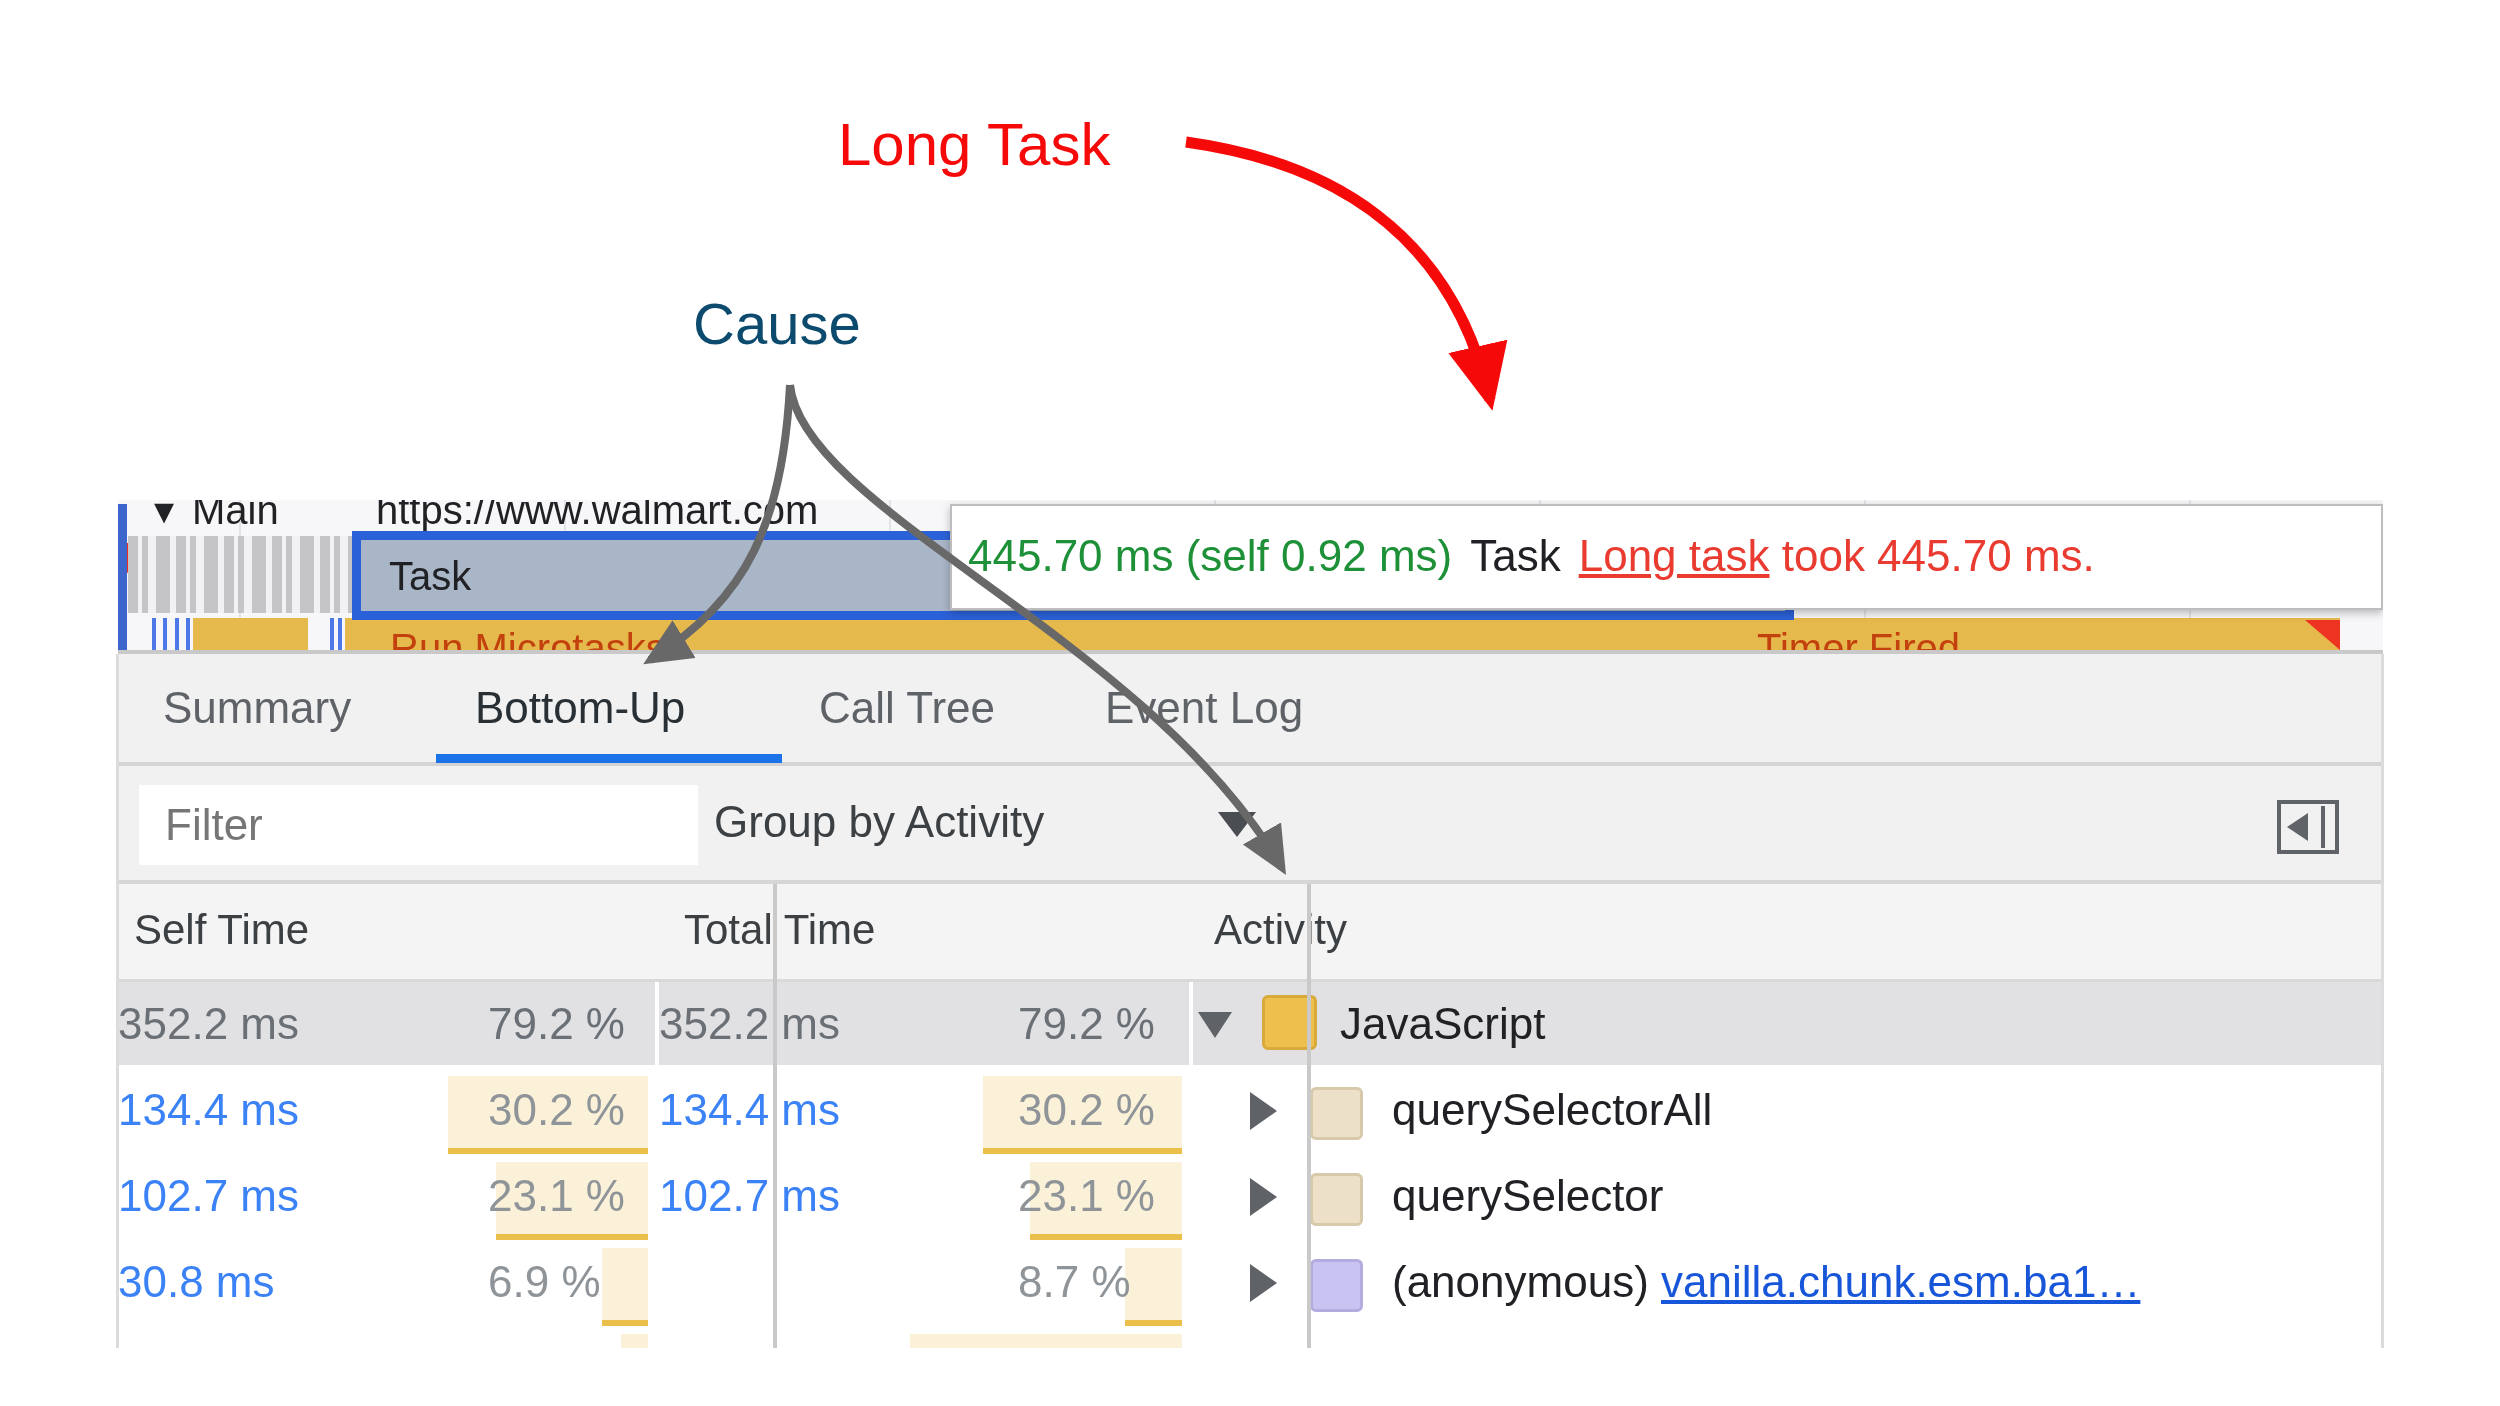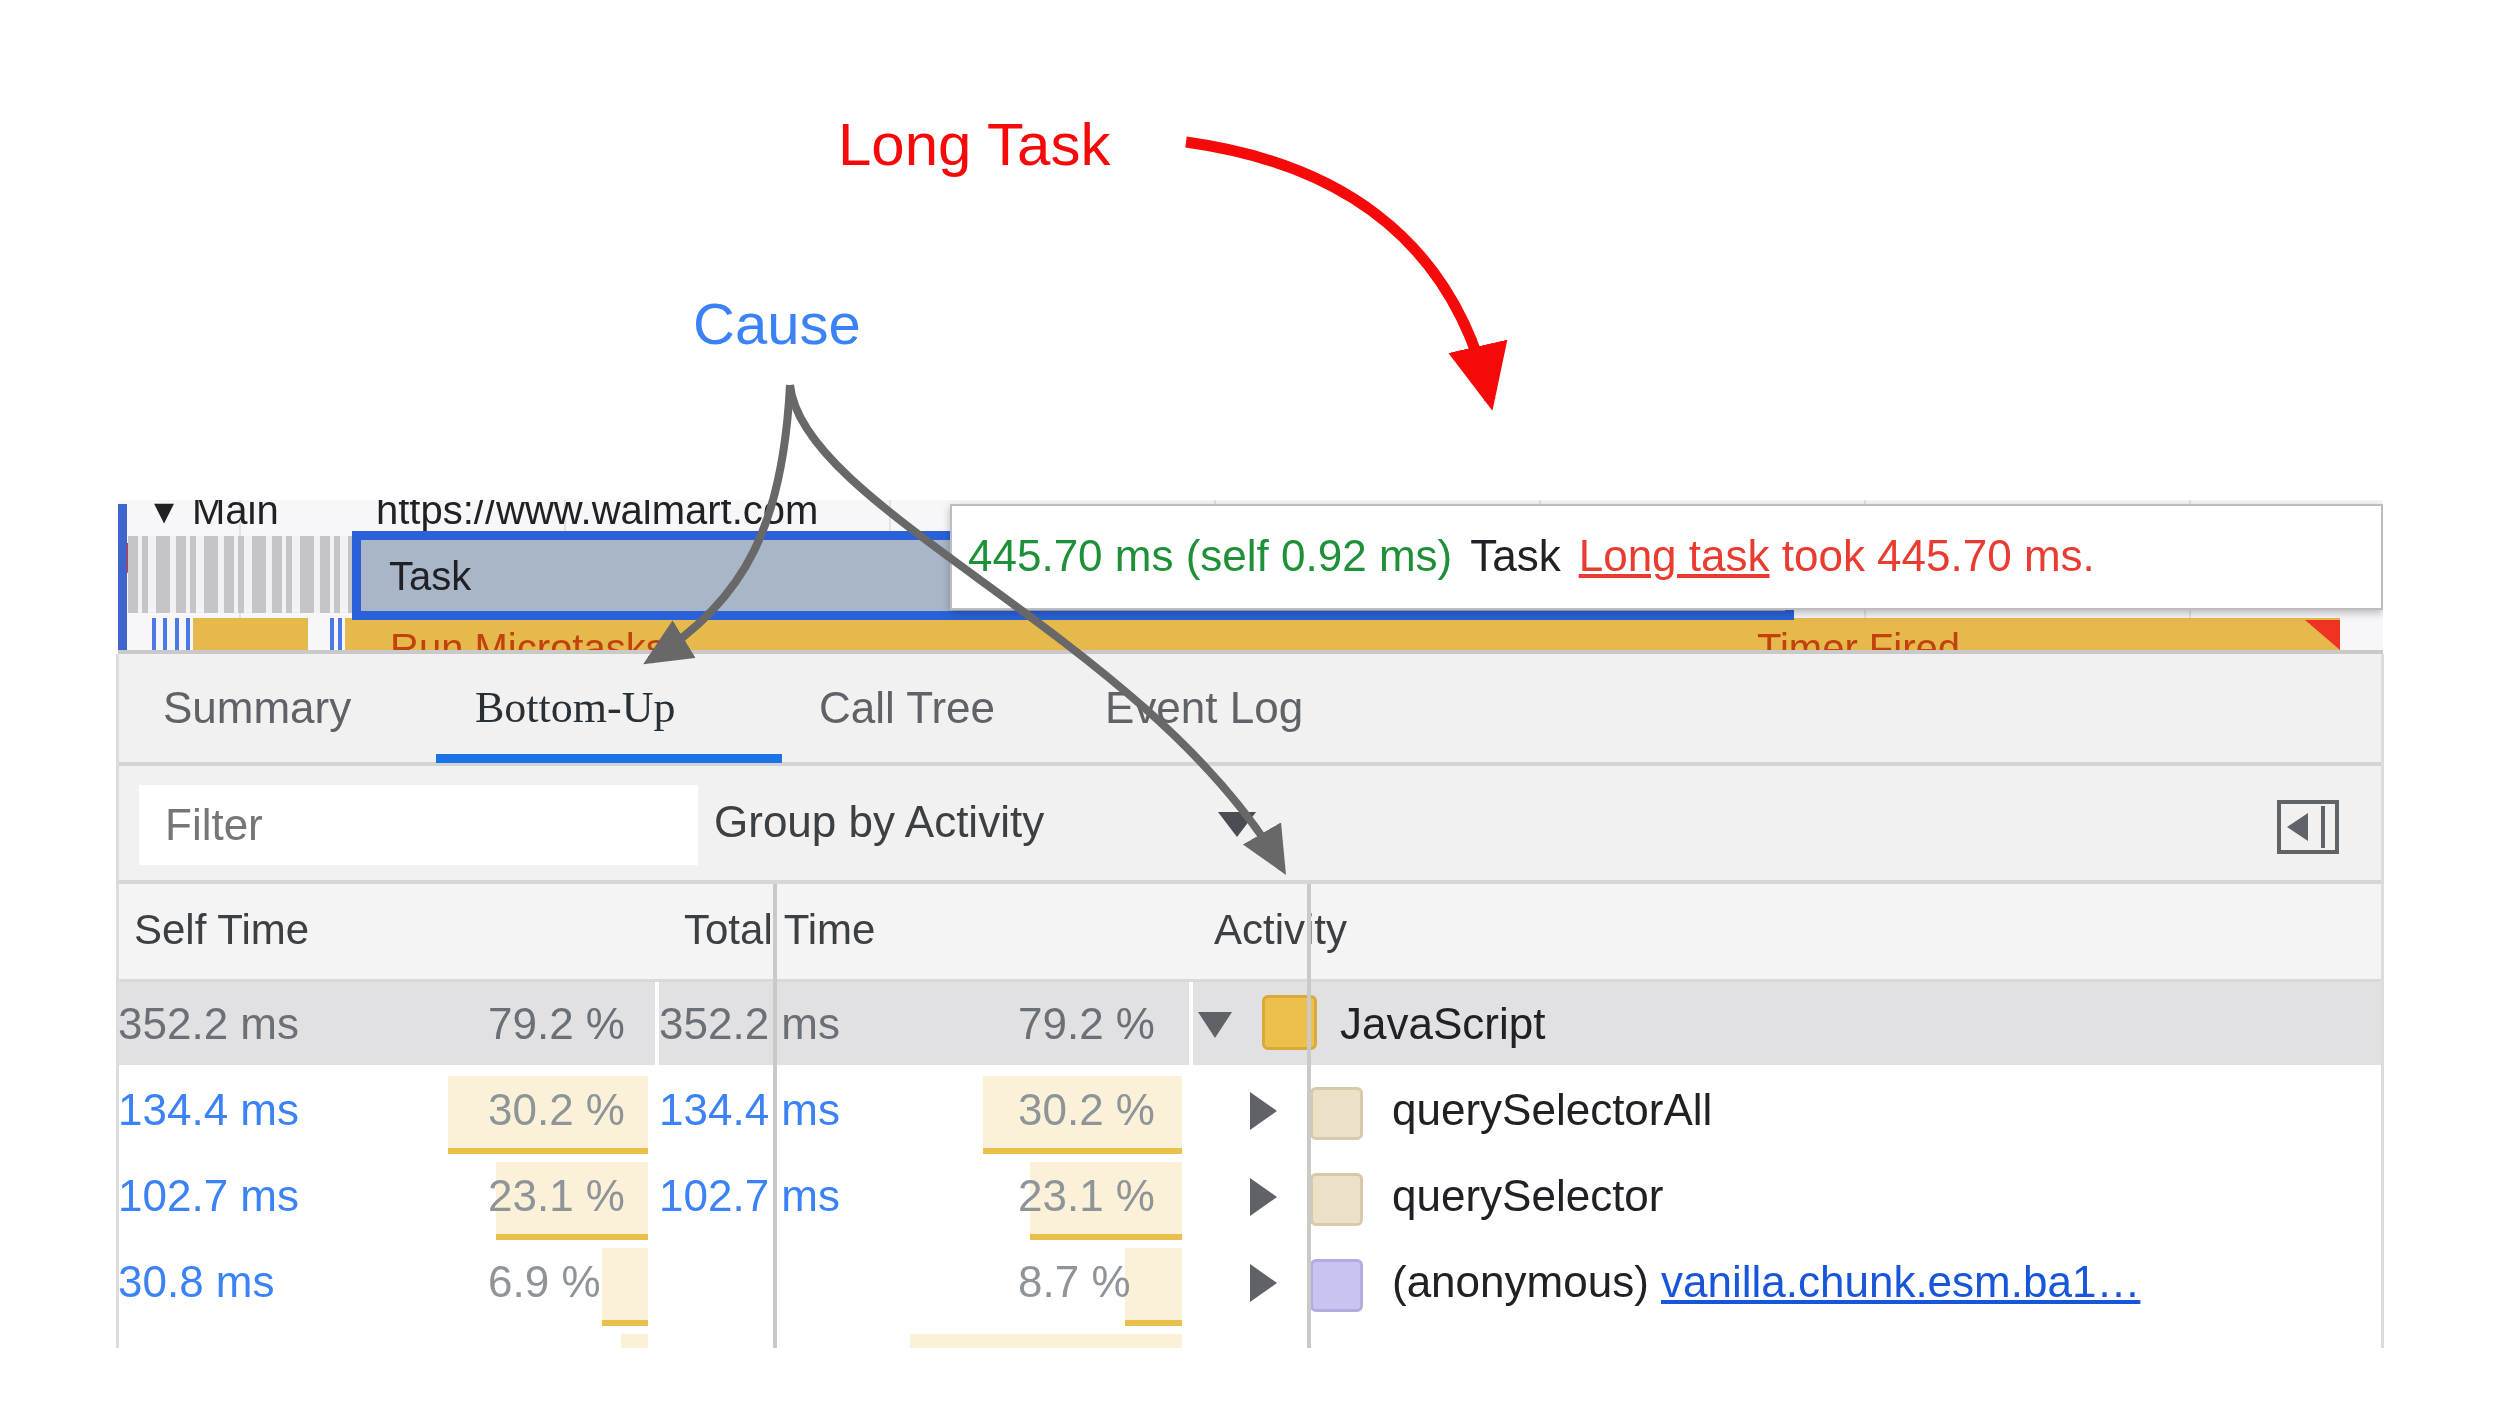--- a/index.html
+++ b/index.html
@@ -1,21 +1,21 @@
 <!DOCTYPE html>
 <html><head>
 <meta charset="utf-8">
 <style>
   html,body{margin:0;padding:0;background:#ffffff;}
   body{font-family:"Liberation Sans", sans-serif; -webkit-font-smoothing:antialiased;}
   .canvas{position:relative;width:2500px;height:1406px;background:#fff;overflow:hidden;}
 
   
   .ann-long-task{position:absolute;left:838px;top:110px;font-size:60px;color:#f60909;white-space:nowrap;}
-  .ann-cause{position:absolute;left:693px;top:290px;font-size:58px;color:#3b82f6;white-space:nowrap;}
+  .ann-cause{position:absolute;left:693px;top:290px;font-size:58px;color:#0c4a6e;white-space:nowrap;}
   .arrow-layer{position:absolute;left:0;top:0;width:2500px;height:1406px;pointer-events:none;z-index:50;}
 
   
   .strip{position:absolute;left:118px;top:500px;width:2265px;height:150px;background:#f7f7fa;overflow:hidden;border-bottom:4px solid #c9c9c9;}
   .gridline{position:absolute;top:0;width:2px;height:150px;background:#e2e2e7;}
   .track-head{position:absolute;top:-14px;font-size:40px;color:#202124;white-space:nowrap;line-height:48px;}
   .blue-edge{position:absolute;left:0;top:4px;width:9px;height:146px;background:#3c66cc;}
   .red-flag{position:absolute;left:9px;top:43px;width:21px;height:36px;background:#ee2d1e;clip-path:polygon(0 0,100% 0,18% 100%,0 80%);}
   .stripes{position:absolute;left:10px;top:36px;width:224px;height:77px;background:repeating-linear-gradient(90deg,#c5c5c7 0 10px,#f2f2f4 10px 14px,#c5c5c7 14px 20px,#f2f2f4 20px 28px,#c5c5c7 28px 42px,#f2f2f4 42px 48px);}
   .yellow-row{position:absolute;left:234px;top:118px;width:1988px;height:32px;background:#e6b94d;}
@@ -30,21 +30,21 @@
   .tt-dark{color:#202124;padding-left:18px;}
   .tt-red-link{color:#ea3b30;text-decoration:underline;padding-left:18px;}
   .tt-red{color:#ea3b30;}
 
   
   .panel-edge{position:absolute;width:3px;background:#dcdcdc;z-index:1;}
 
   
   .tabbar{position:absolute;left:118px;top:654px;width:2265px;height:108px;background:#f1f1f2;border-bottom:4px solid #d4d4d4;}
   .tab{position:absolute;top:0;height:108px;line-height:108px;font-size:44px;color:#5f6368;}
-  .tab.active{color:#283035;font-family:Liberation Serif, serif;}
+  .tab.active{color:#283035;}
   .tab-underline{position:absolute;left:318px;top:100px;width:346px;height:9px;background:#1a73e8;z-index:2;}
 
   
   .filterbar{position:absolute;left:118px;top:766px;width:2265px;height:114px;background:#f1f1f2;border-bottom:4px solid #d6d6d6;}
   .filter-input{position:absolute;left:21px;top:19px;width:533px;height:80px;background:#fff;border:none;outline:none;font-size:44px;color:#202124;padding:0 0 0 26px;font-family:"Liberation Sans",sans-serif;}
   .filter-input::placeholder{color:#767676;}
   .groupby{position:absolute;left:596px;top:0;height:114px;line-height:112px;font-size:44px;color:#3c4043;}
   .dd-arrow{position:absolute;left:1100px;top:46px;width:0;height:0;border-left:19px solid transparent;border-right:19px solid transparent;border-top:25px solid #4a4e52;}
   .collapse-btn{position:absolute;left:2159px;top:34px;width:62px;height:54px;border:4px solid #606468;box-sizing:border-box;}
   .collapse-tri{position:absolute;left:6px;top:9px;width:0;height:0;border-top:14px solid transparent;border-bottom:14px solid transparent;border-right:21px solid #606468;}

